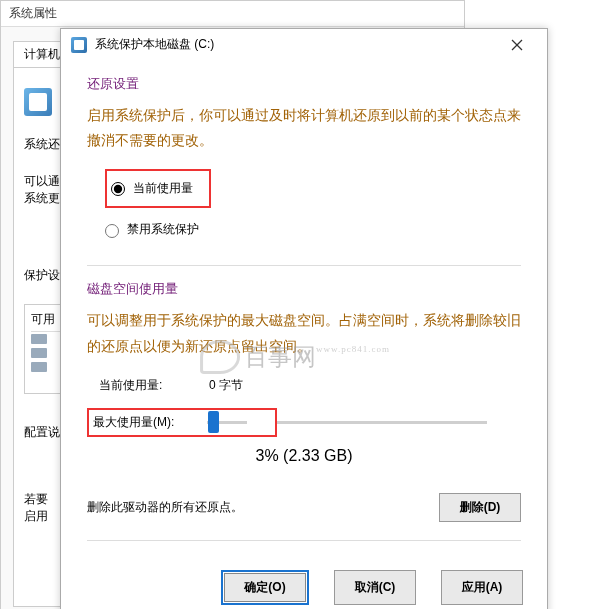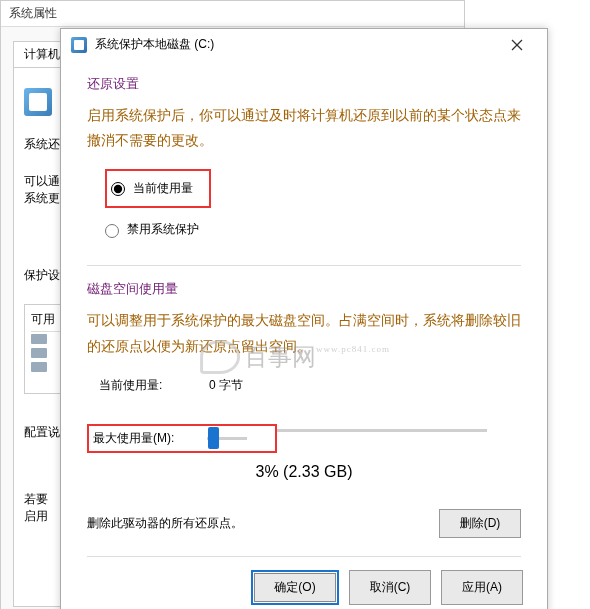--- a/index.html
+++ b/index.html
@@ -37,34 +37,34 @@
 
 .highlight-box { border: 2px solid #e33; display: inline-flex; align-items: center; padding: 4px 16px 4px 4px; }
 
 .divider { border: none; border-top: 1px solid #ddd; margin: 22px 0 14px 0; }
 
 .usage-row { display:flex; align-items:center; font-size:12px; margin: 18px 0 14px 12px; }
 .usage-label { width: 110px; }
 
 .slider-wrap { display:flex; align-items:center; }
 .slider-label { width: 110px; font-size:12px; }
-.slider-box { border: 2px solid #e33; padding: 4px 28px 4px 4px; display:flex; align-items:center;margin-top:16px; }
+.slider-box { border: 2px solid #e33; padding: 4px 28px 4px 4px; display:flex; align-items:center; }
 .slider-box-inner { display:flex; align-items:center; }
 .slider { -webkit-appearance:none; width: 250px; height: 3px; background: #cfcfcf; outline:none; margin-left: 4px; }
 .slider::-webkit-slider-thumb { -webkit-appearance:none; width: 11px; height: 22px; background: #1a73cf; border-radius: 2px; cursor:pointer; }
 .slider::-moz-range-thumb { width:11px; height:22px; background:#1a73cf; border:none; border-radius:2px; cursor:pointer; }
 .slider-line-extra { height: 3px; background: #cfcfcf; width: 90px; }
 .slider-value { font-size:16px; text-align:center; margin-top: 10px; }
 
 .delete-row { display:flex; align-items:center; justify-content: space-between; margin-top: 28px; gap: 33px; }
 .delete-text { font-size:12px; flex:1; }
 
-.btn { min-width: 82px; padding: 5px 12px; background: #e9e9e9; border: 1px solid #999; font-size:12px; font-family:inherit; cursor:pointer; text-align:center; }
+.btn { min-width: 82px; padding: 5px 12px; background: #e9e9e9; border: 1px solid #999; font-size:12px; font-family:inherit; cursor:pointer; text-align:center;font-weight:bold; }
 
-.button-bar { position:absolute; bottom:10px; right:24px; display:flex; gap:10px; }
+.button-bar { position:absolute; bottom:10px; right:24px; display:flex; gap:25px; }
 .btn-ok-box { border: 2.5px solid #1a73cf; padding: 1px; }
 .btn-ok-box .btn { border-color:#888; }
 
 .watermark { position:absolute; left: 50%; top: 340px; transform: translateX(-50%); pointer-events:none; opacity:0.55; font-family: cursive; color:#999; font-size:24px; display:flex; align-items:center; gap:4px; }
 .watermark .wm-bird { width:40px; height:34px; border:3px solid #bbb; border-radius: 50% 50% 50% 10%; position:relative; }
 .watermark .wm-text { display:flex; flex-direction:row; line-height:1; }
 .watermark .wm-sub { font-size:9px; letter-spacing:1px; color:#aaa; }
 </style>
 </head>
 <body>

